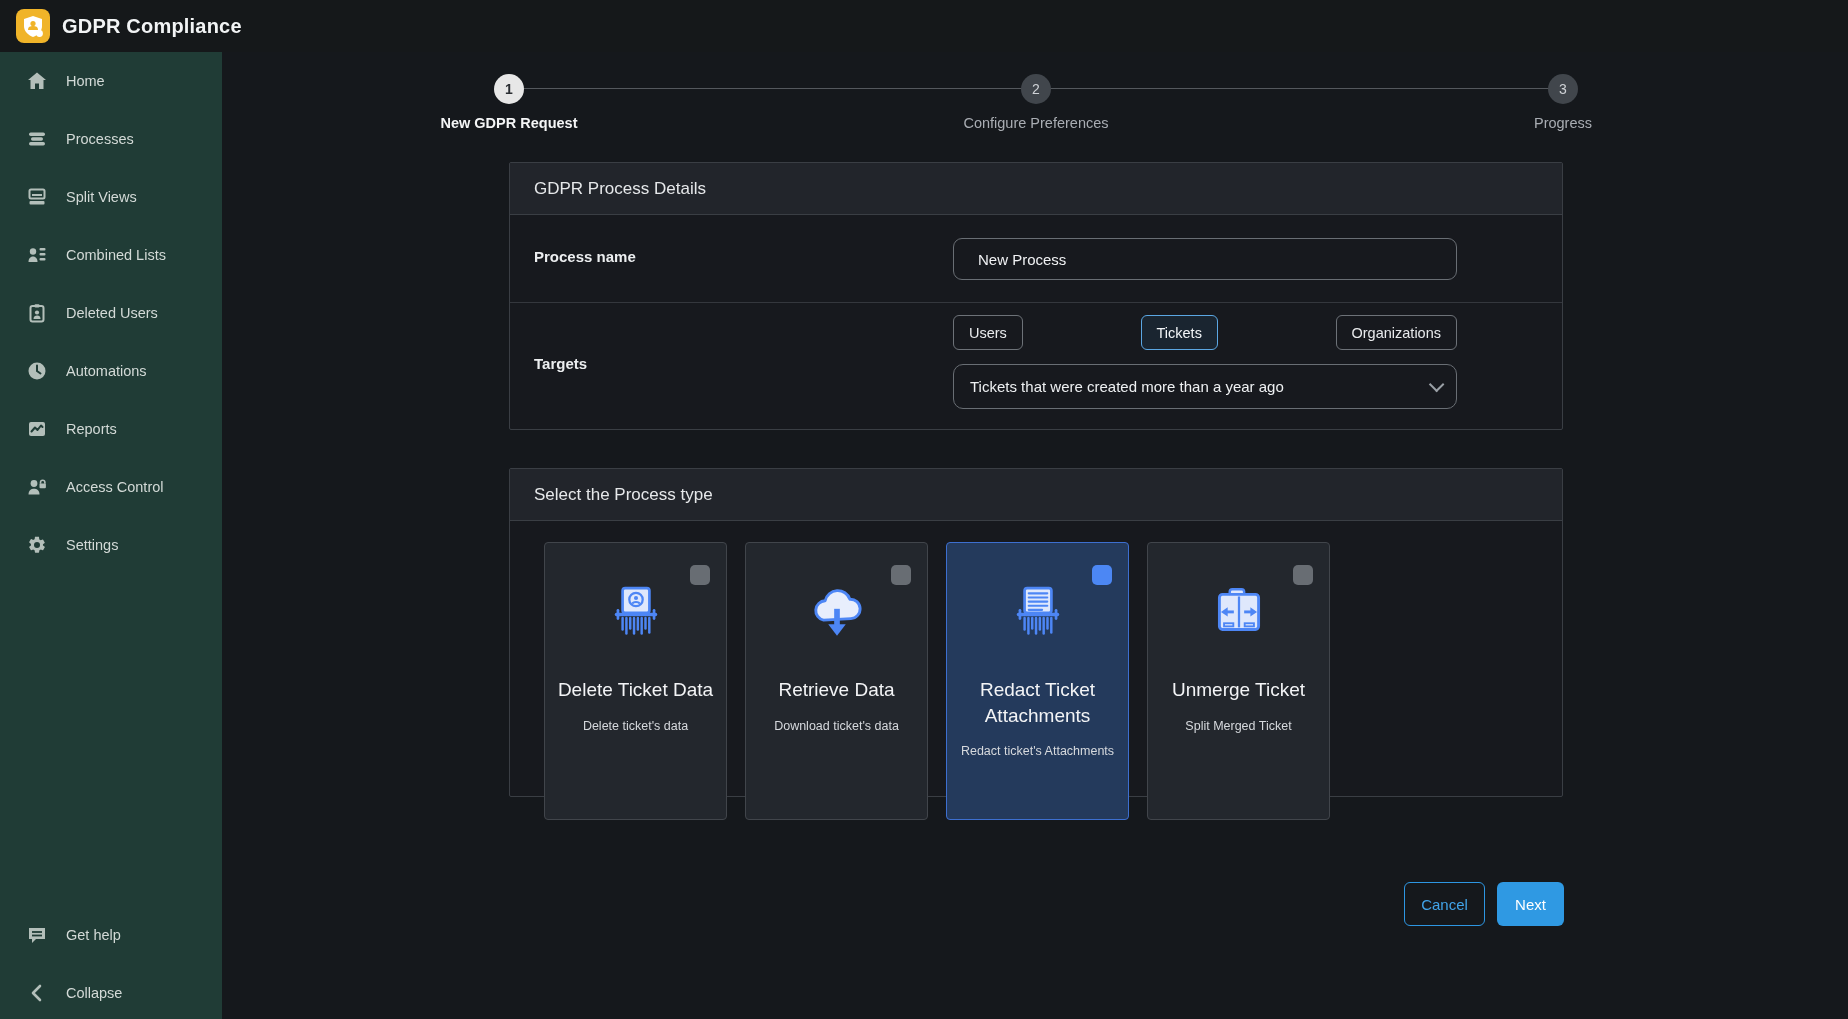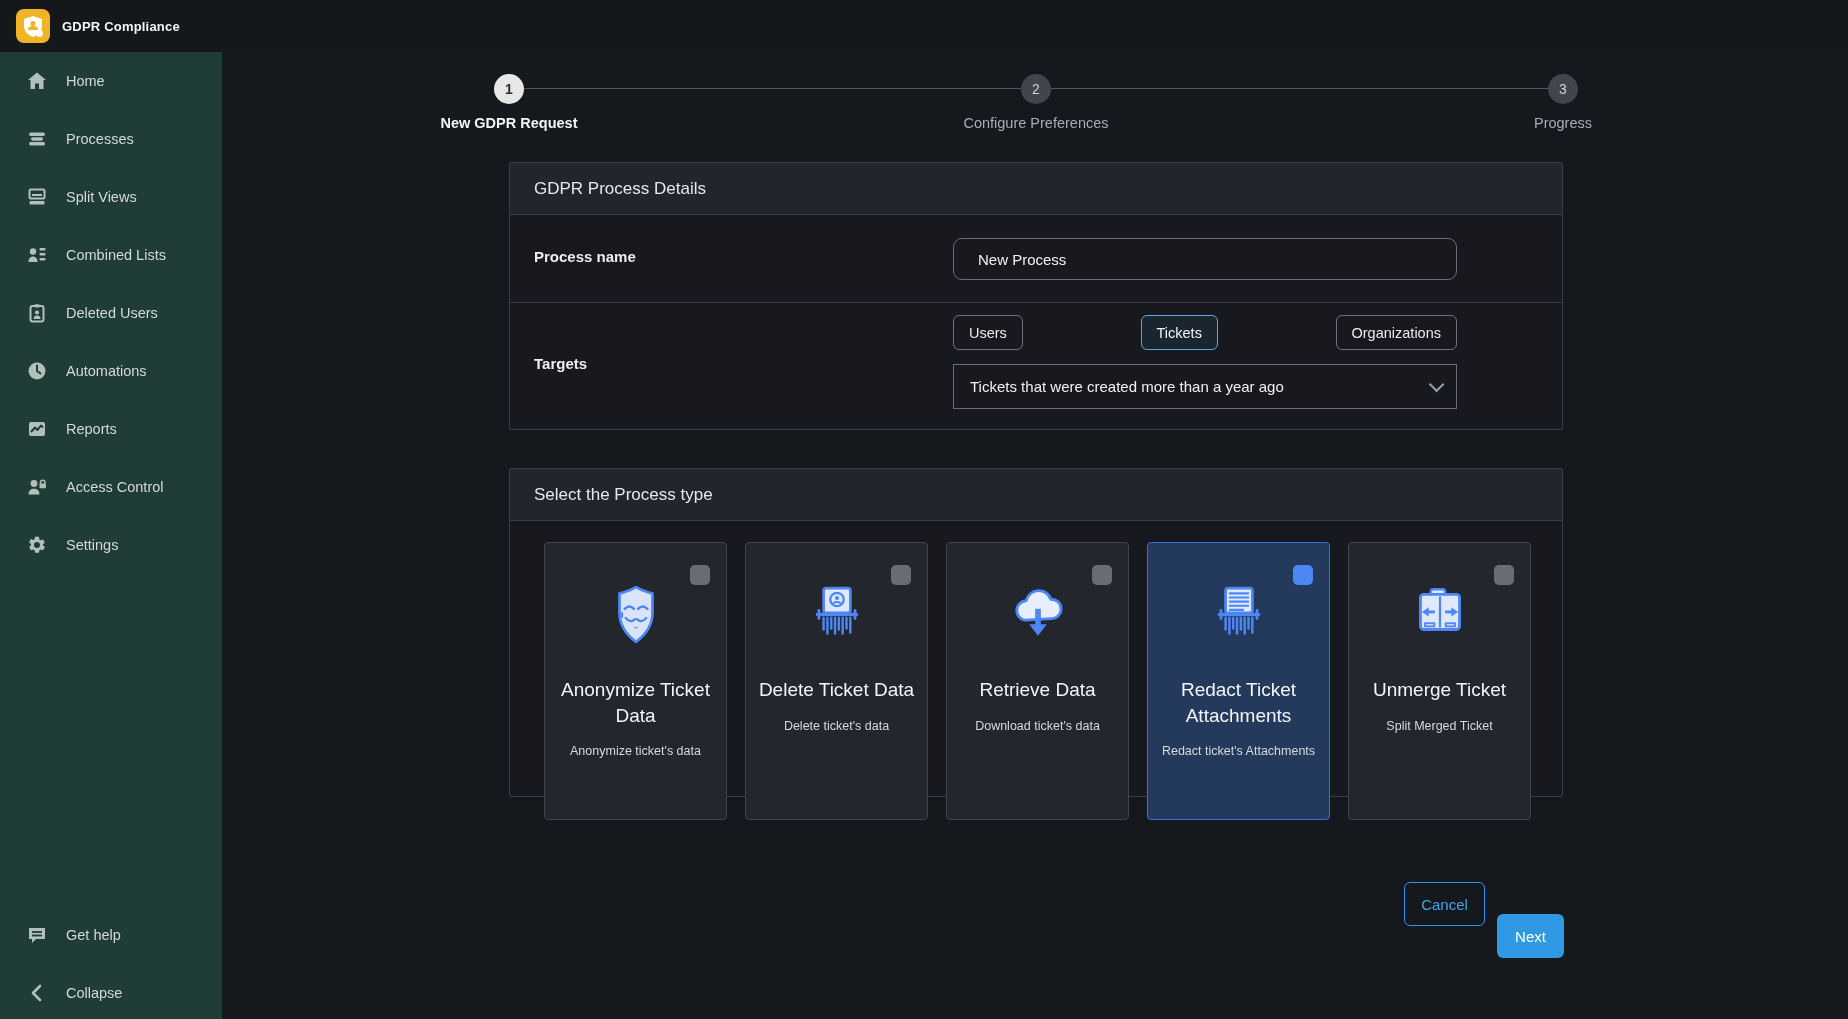--- a/index.html
+++ b/index.html
@@ -5,21 +5,21 @@
   * { margin:0; padding:0; box-sizing:border-box; }
   html,body { width:1848px; height:1019px; overflow:hidden; background:#15181c;
               font-family:"Liberation Sans", sans-serif; }
 
   
   .topbar { position:absolute; left:0; top:0; width:1848px; height:52px;
             background:#15181a; display:flex; align-items:center; padding-left:16px; z-index:5; }
   .app-logo { width:34px; height:34px; border-radius:8px; background:#f0b429;
               display:flex; align-items:center; justify-content:center; position:relative; }
   .app-logo svg { display:block; }
-  .app-title { color:#f2f4f5; font-size:13px; font-weight:bold; margin-left:12px; letter-spacing:.2px; }
+  .app-title { color:#f2f4f5; font-size:20px; font-weight:bold; margin-left:12px; letter-spacing:.2px; }
 
   
   .sidebar { position:absolute; left:0; top:52px; width:222px; height:967px;
              background:#203c36; display:flex; flex-direction:column; }
   .nav-item { height:58px; display:flex; align-items:center; padding-left:26px;
               cursor:pointer; }
   .nav-icon { width:22px; height:22px; display:flex; align-items:center; justify-content:center;
               flex:0 0 22px; }
   .nav-icon svg { display:block; }
   .nav-label { color:#d3dad7; font-size:14.5px; margin-left:18px; white-space:nowrap; }
@@ -61,21 +61,21 @@
                 font-family:"Liberation Sans", sans-serif; }
   .row-targets { position:relative; height:126px; }
   .row-targets .field-label { top:52px; }
   .target-buttons { position:absolute; left:443px; top:12px; width:504px;
                     display:flex; justify-content:space-between; }
   .pill-btn { height:35px; padding:0 15px; border-radius:6px; background:transparent;
               border:1px solid #6d7278; color:#e9ebed; font-size:14.5px; cursor:pointer;
               font-family:"Liberation Sans", sans-serif; }
   .pill-btn.selected { border:1px solid #5ba7e3; background:rgba(60,150,220,.10); color:#f3f6f8; }
   .select-box { position:absolute; left:443px; top:61px; width:504px; height:45px;
-                border:1px solid #696e74; border-radius:0; display:flex; align-items:center;
+                border:1px solid #696e74; border-radius:10px; display:flex; align-items:center;
                 padding:0 16px; cursor:pointer; }
   .select-text { color:#eef0f2; font-size:15px; flex:1; }
   .chevron-down { width:11px; height:11px; border-right:2px solid #9aa0a6;
                   border-bottom:2px solid #9aa0a6; transform:rotate(45deg) translateY(-3px); }
 
   
   .cards { position:absolute; left:34px; top:73px; display:flex; gap:18px; }
   .card { width:183px; height:278px; background:#23272d; border:1px solid #41454b;
           border-radius:4px; position:relative; cursor:pointer;
           display:flex; flex-direction:column; align-items:center; }
@@ -90,21 +90,21 @@
   .card-desc { margin-top:14px; color:#d6d9dd; font-size:12.5px; text-align:center;
                line-height:1.45; padding:0 12px; }
 
   
   .actions { position:absolute; left:1182px; top:830px; display:flex; gap:12px; }
   .btn-cancel { width:81px; height:44px; background:transparent; border:1px solid #2d96e2;
                 border-radius:6px; color:#41a3e8; font-size:15px; cursor:pointer;
                 font-family:"Liberation Sans", sans-serif; }
   .btn-next { width:67px; height:44px; background:#2f99e3; border:none; border-radius:6px;
               color:#ffffff; font-size:15px; cursor:pointer;
-              font-family:"Liberation Sans", sans-serif;margin-top:32px; }
+              font-family:"Liberation Sans", sans-serif; }
 </style>
 </head>
 <body>
 
 <div class="topbar">
   <div class="app-logo">
     <svg width="24" height="24" viewBox="0 0 24 24">
       <path d="M12 2 L21 5 V12 C21 17.5 17 21 12 23 C7 21 3 17.5 3 12 V5 Z" fill="#ffffff"></path>
       <circle cx="12" cy="9.5" r="2.6" fill="#f0b429"></circle>
       <path d="M7 16 C7 12.8 9.2 12 12 12 C14.8 12 17 12.8 17 16 Z" fill="#f0b429"></path>
@@ -275,35 +275,20 @@
       </div>
     </div>
   </div>
 
   <div class="panel panel-types">
     <div class="panel-header">
       <span class="panel-title">Select the Process type</span>
     </div>
     <div class="cards">
 
-      <div class="card">
-        <span class="card-check"></span>
-        <span class="card-icon">
-          <svg width="66" height="66" viewBox="0 0 64 64">
-            <path d="M32 5 C39 9 47 11 48 11 V30 C48 44 40 52 32 58 C24 52 16 44 16 30 V11 C17 11 25 9 32 5 Z" fill="#d9e4fb" stroke="#4d86f5" stroke-width="2.6" stroke-linejoin="round"></path>
-            <path d="M21 26 Q25.5 21.5 30 26" fill="none" stroke="#4d86f5" stroke-width="2.4" stroke-linecap="round"></path>
-            <path d="M34 26 Q38.5 21.5 43 26" fill="none" stroke="#4d86f5" stroke-width="2.4" stroke-linecap="round"></path>
-            <path d="M22 35 Q27 40.5 31 36 M42 35 Q37 40.5 33 36" fill="none" stroke="#4d86f5" stroke-width="2.2" stroke-linecap="round"></path>
-            <path d="M29.5 43 Q32 47.5 34.5 43 Q32 45 29.5 43 Z" fill="#4d86f5"></path>
-            <line x1="18.5" y1="30" x2="18.5" y2="34" stroke="#4d86f5" stroke-width="2" stroke-linecap="round"></line>
-          </svg>
-          </span>
-        <div class="card-title">Anonymize Ticket Data</div>
-        <div class="card-desc">Anonymize ticket's data</div>
-      </div>
 
       <div class="card">
         <span class="card-check"></span>
         <span class="card-icon">
           <svg width="66" height="66" viewBox="0 0 64 64">
             <rect x="19" y="6" width="26" height="24" rx="2.5" fill="#dfe8fc" stroke="#4d86f5" stroke-width="2.6"></rect>
             <circle cx="32" cy="17" r="6.5" fill="none" stroke="#4d86f5" stroke-width="2.2"></circle>
             <circle cx="32" cy="15.5" r="2" fill="#4d86f5"></circle>
             <path d="M28.5 21 C29 18.8 35 18.8 35.5 21" fill="none" stroke="#4d86f5" stroke-width="2"></path>
             <line x1="13" y1="31.5" x2="51" y2="31.5" stroke="#4d86f5" stroke-width="3.2" stroke-linecap="round"></line>

